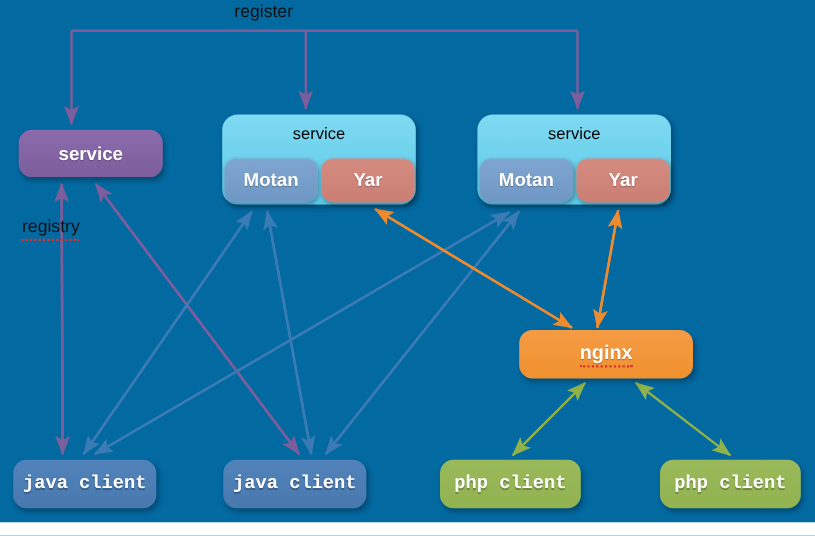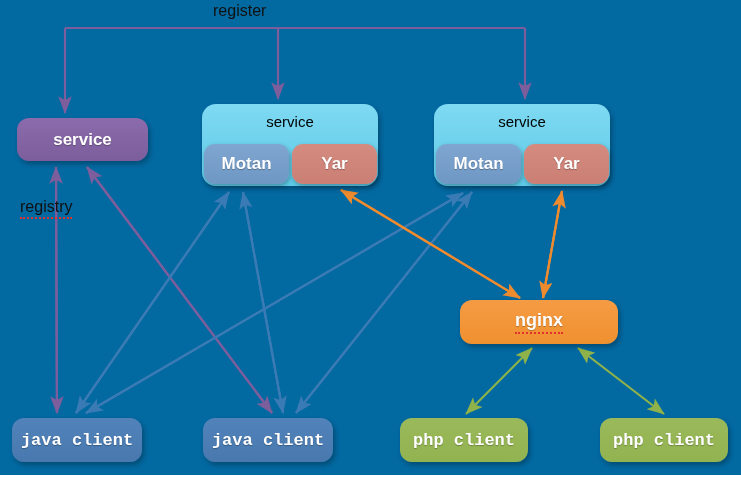--- a/index.html
+++ b/index.html
@@ -190,21 +190,21 @@
   <div class="node node-service" style="left:434px; top:104px; width:176px; height:82px;">
     <span>service</span>
   </div>
   <div class="node-sub node-motan" style="left:436px; top:144px; width:85px; height:40px;">
     <span>Motan</span>
   </div>
   <div class="node-sub node-yar" style="left:524px; top:144px; width:85px; height:40px;">
     <span>Yar</span>
   </div>
 
-  <div class="node node-nginx" style="left:460px; top:300px; width:158px; height:44px;">
+  <div class="node node-nginx" style="left:472px; top:300px; width:158px; height:44px;">
     <span class="spell-underline">nginx</span>
   </div>
 
   <div class="node node-javaclient" style="left:12px; top:418px; width:130px; height:44px;">
     <span>java client</span>
   </div>
   <div class="node node-javaclient" style="left:203px; top:418px; width:130px; height:44px;">
     <span>java client</span>
   </div>
 

